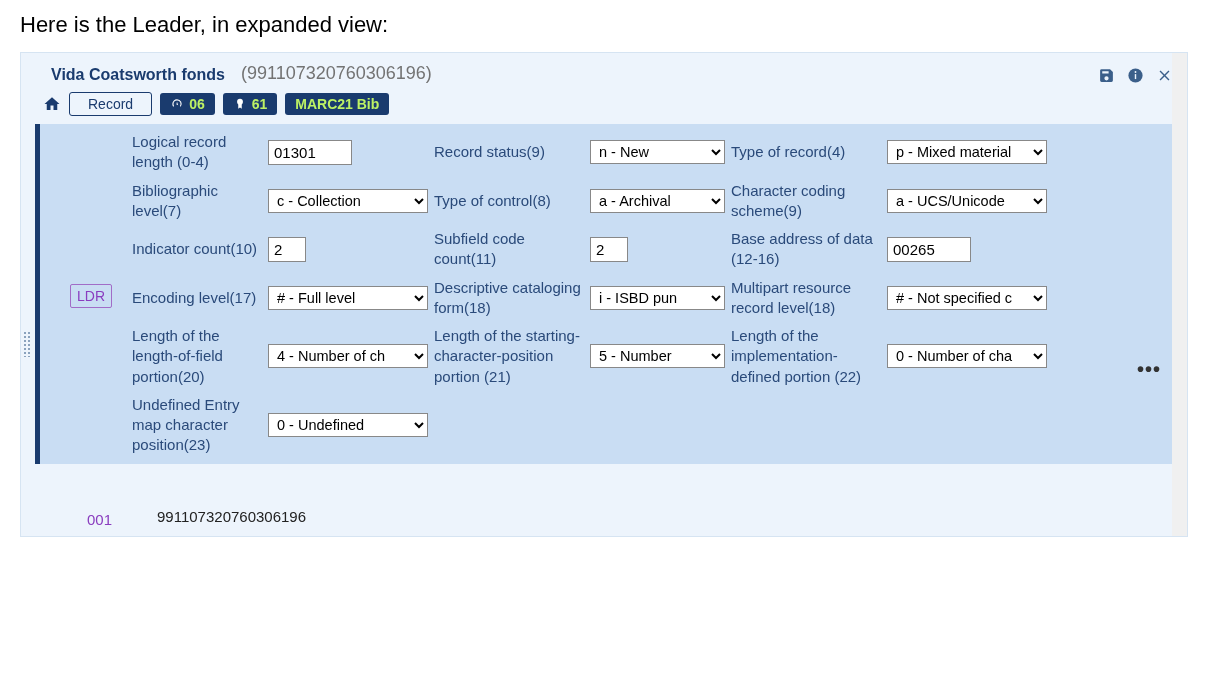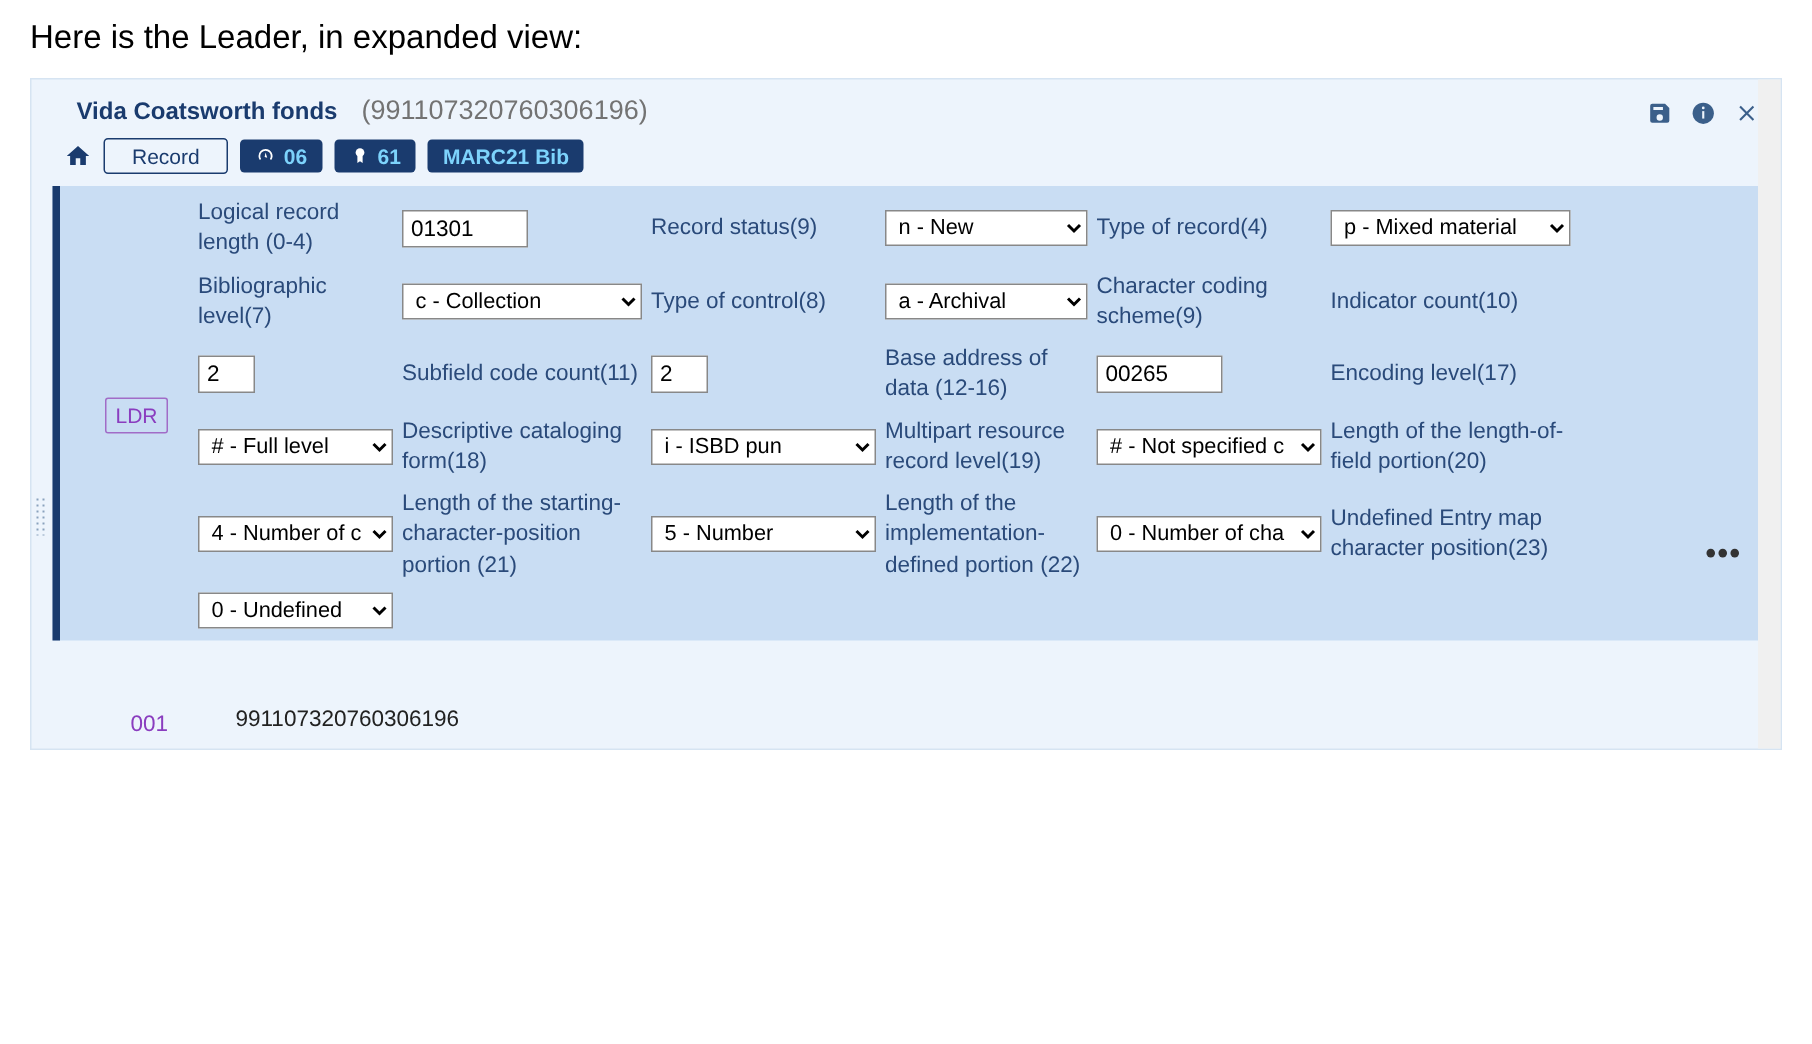--- a/index.html
+++ b/index.html
@@ -7,21 +7,21 @@
   .heading { font-size: 22px; font-weight: 400; padding: 12px 20px 14px 20px; color: #000; }
   .panel { margin: 0 20px 0 20px; background: #edf4fc; border: 1px solid #d6e4f2; position: relative; }
   .header { display: flex; align-items: flex-end; padding: 10px 14px 4px 30px; gap: 10px; }
   .title { font-size: 16px; font-weight: 700; color: #1a3b6e; }
   .subtitle { font-size: 18px; color: #737373; margin-left: 6px; }
   .header-actions { margin-left: auto; display: flex; align-items: center; gap: 12px; }
   .icon-btn { color: #3b5f8a; cursor: pointer; display: inline-flex; }
   .toolbar { display: flex; align-items: center; padding: 4px 14px 8px 22px; gap: 8px; }
   .home { color: #1a3b6e; }
   .btn-outline { border: 1px solid #1a3b6e; color: #1a3b6e; background: transparent; border-radius: 3px; padding: 3px 18px; font-size: 14px; cursor: pointer; }
-  .pill { display: inline-flex; align-items: center; gap: 5px; background: #1a3b6e; color: #7dd3fc; border-radius: 3px; padding: 3px 10px; font-size: 14px; font-weight: 600; cursor: pointer; }
+  .pill { display: inline-flex; align-items: center; gap: 5px; background: #1a3b6e; color: #bef264; border-radius: 3px; padding: 3px 10px; font-size: 14px; font-weight: 600; cursor: pointer; }
   .pill svg { fill: #fff; }
   .editor { background: #c9ddf3; margin: 0 4px 4px 14px; padding: 8px 2px 8px 0; position: relative; border-left: 5px solid #1a3b6e; }
   .editor.ldr-row { max-height: 464px; overflow-y: auto; }
   .scrollbar-space { position: absolute; right: 0; top: 0; bottom: 0; width: 15px; background: #f0f0f0; }
   .drag-dots { position: absolute; left: 2px; top: 278px; width: 9px; height: 26px; background-image: radial-gradient(#8aa2bd 1px, transparent 1px); background-size: 4px 4px; }
   .field-row { display: flex; align-items: center; padding-left: 30px; }
   .tag-box { border: 1px solid #a16cc7; color: #8a3dbf; padding: 3px 6px; font-size: 14px; font-weight: 400; background: transparent; border-radius: 2px; margin-top: 4px; }
   .tag-plain { color: #8a3dbf; font-size: 15px; margin-top: 3px; width: 62px; text-align: right; padding-right: 15px; }
   .ldr-grid { flex: 1; display: grid; grid-template-columns: 130px 160px 150px 135px 150px 160px; column-gap: 6px; row-gap: 8px; align-items: center; padding-left: 20px; }
   .cell-label { font-size: 15px; color: #2a4a7a; line-height: 1.35; }
@@ -97,31 +97,32 @@
           <div class="cell-input"><input type="text" value="01301" style="width: 84px;"></div>
           <div class="cell-label">Record status(9)</div>
           <div class="cell-select"><select><option>n - New</option></select></div>
           <div class="cell-label">Type of record(4)</div>
           <div class="cell-select"><select><option>p - Mixed material</option></select></div>
           <div class="cell-label">Bibliographic level(7)</div>
           <div class="cell-select"><select><option>c - Collection</option></select></div>
           <div class="cell-label">Type of control(8)</div>
           <div class="cell-select"><select><option>a - Archival</option></select></div>
           <div class="cell-label">Character coding scheme(9)</div>
+          <div class="cell-select"><select><option>a - UCS/Unicode</option></select></div>
           <div class="cell-label">Indicator count(10)</div>
           <div class="cell-input"><input type="text" class="small" value="2" style=""></div>
           <div class="cell-label">Subfield code count(11)</div>
           <div class="cell-input"><input type="text" class="small" value="2" style=""></div>
           <div class="cell-label">Base address of data (12-16)</div>
           <div class="cell-input"><input type="text" value="00265" style="width: 84px;"></div>
           <div class="cell-label">Encoding level(17)</div>
           <div class="cell-select"><select><option># - Full level</option></select></div>
           <div class="cell-label">Descriptive cataloging form(18)</div>
           <div class="cell-select"><select><option>i - ISBD pun</option></select></div>
-          <div class="cell-label">Multipart resource record level(19)</div>
+          <div class="cell-label">Multipart resource record level(18)</div>
           <div class="cell-select"><select><option># - Not specified c</option></select></div>
           <div class="cell-label">Length of the length-of-field portion(20)</div>
           <div class="cell-select"><select><option>4 - Number of ch</option></select></div>
           <div class="cell-label">Length of the starting-character-position portion (21)</div>
           <div class="cell-select"><select><option>5 - Number</option></select></div>
           <div class="cell-label">Length of the implementation-defined portion (22)</div>
           <div class="cell-select"><select><option>0 - Number of cha</option></select></div>
           <div class="cell-label">Undefined Entry map character position(23)</div>
           <div class="cell-select"><select><option>0 - Undefined</option></select></div>
         </div>

